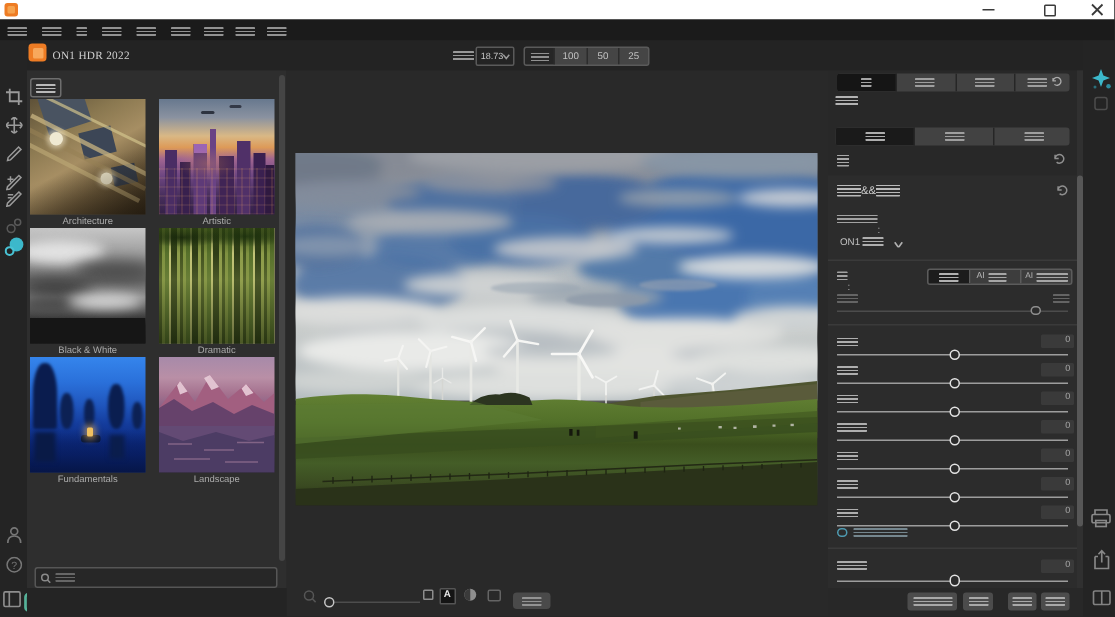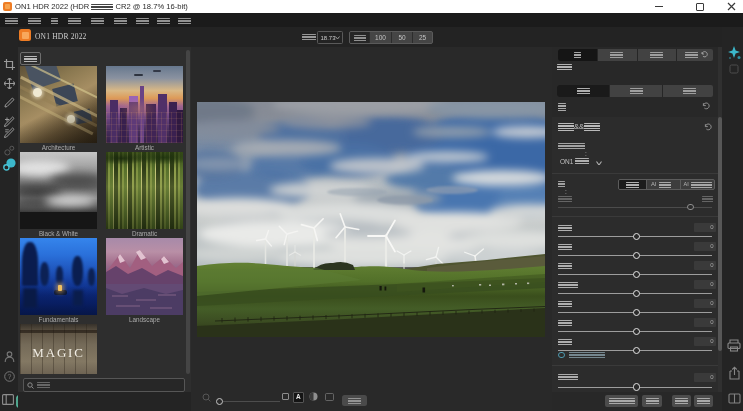--- a/index.html
+++ b/index.html
@@ -6,21 +6,20 @@
 .abs{position:absolute;}
 .z{display:inline-block;vertical-align:top;border-radius:.5px;opacity:.88;
 background:repeating-linear-gradient(180deg,currentColor 0 1.2px,transparent 1.2px 2.35px);}
 </style></head>
 <body>
 <div id="app">
 
 <div class="abs" style="left:0;top:0;width:743px;height:13px;background:#ffffff;"></div>
 <div class="abs" style="left:3px;top:2px;width:9px;height:9px;border-radius:2px;background:#ee7c24;"></div>
 <div class="abs" style="left:5px;top:4px;width:5px;height:5px;border-radius:1px;background:#f6a34e;"></div>
-<div class="abs" style="left:15px;top:2px;height:10px;line-height:10px;font-size:7.6px;color:#2a2a2a;white-space:nowrap;">ON1 HDR 2022 (HDR <span class="z" style="width:22px;height:6px;color:#2a2a2a;position:relative;top:2px;"></span> CR2 @ 18.7% 16-bit)</div>
 <div class="abs" style="left:655px;top:6px;width:8px;height:1.2px;background:#3a3a3a;"></div>
 <div class="abs" style="left:696px;top:3px;width:6px;height:6px;border:1.2px solid #3a3a3a;border-radius:1px;"></div>
 <svg class="abs" style="left:727px;top:2px;" width="9" height="9" viewBox="0 0 9 9">
       <path d="M1 1 L8 8 M8 1 L1 8" stroke="#3a3a3a" stroke-width="1.2"></path>
     </svg>
 
 <div class="abs" style="left:0;top:13px;width:743px;height:14px;background:#1b1b1b;"></div>
 <div class="abs" id="menu" style="left:5px;top:17.5px;color:#a2a2a2;white-space:nowrap;"><span class="z" style="width:13px;height:6.5px;"></span><span class="z" style="width:13px;height:6.5px;margin-left:10px;"></span><span class="z" style="width:6.5px;height:6.5px;margin-left:10px;"></span><span class="z" style="width:13px;height:6.5px;margin-left:10px;"></span><span class="z" style="width:13px;height:6.5px;margin-left:10px;"></span><span class="z" style="width:13px;height:6.5px;margin-left:10px;"></span><span class="z" style="width:13px;height:6.5px;margin-left:9px;"></span><span class="z" style="width:13px;height:6.5px;margin-left:8px;"></span><span class="z" style="width:13px;height:6.5px;margin-left:8px;"></span></div>
 
 <div class="abs" style="left:0;top:27px;width:743px;height:20px;background:#232323;"></div>
@@ -150,25 +149,20 @@
   <path d="M30 14 L34 12 L40 20 L35 22 Z M12 19 L14 16 L19 23 L14 25 Z M55 21 L58 18 L63 24 L58 26 Z" fill="#e8cdd8" opacity=".9"></path>
   <path d="M0 34 L10 28 L22 36 L36 30 L50 38 L62 32 L77 38 V54 H0 Z" fill="#5f3f68" opacity=".9"></path>
   <rect x="0" y="46" width="77" height="31" fill="#4c3c64"></rect>
   <path d="M0 46 H77 V52 L60 56 L38 50 L16 56 L0 50 Z" fill="#7a5784" opacity=".5"></path>
   <g stroke="#b88aa8" stroke-width="1" opacity=".5">
           <path d="M6 58 h16 M30 62 h20 M52 57 h18 M10 68 h24 M44 70 h22"></path>
         </g>
  </svg>
 </div>
 
-<div class="abs" style="left:20px;top:324px;width:77px;height:68px;background:linear-gradient(180deg,#37322b 0%,#5f5444 12%,#746a58 30%,#837863 55%,#675d4e 80%,#4e4336 100%);overflow:hidden;">
- <div class="abs" style="left:0;top:0;width:77px;height:68px;background:repeating-linear-gradient(90deg,rgba(40,32,22,.35) 0 1.2px,transparent 1.2px 11px);"></div>
- <div class="abs" style="left:0;top:6px;width:77px;height:3px;background:rgba(30,24,16,.6);"></div>
- <div class="abs" style="left:0;top:0;width:77px;height:68px;font-family:'Liberation Serif',serif;font-size:13px;letter-spacing:1.8px;color:#f1ede4;text-align:center;line-height:57px;">MAGIC</div>
-</div>
 
 <div class="abs" style="left:20px;top:144px;width:77px;text-align:center;font-size:6.3px;color:#ababab;">Architecture</div>
 <div class="abs" style="left:106px;top:144px;width:77px;text-align:center;font-size:6.3px;color:#ababab;">Artistic</div>
 <div class="abs" style="left:20px;top:230px;width:77px;text-align:center;font-size:6.3px;color:#ababab;">Black &amp; White</div>
 <div class="abs" style="left:106px;top:230px;width:77px;text-align:center;font-size:6.3px;color:#ababab;">Dramatic</div>
 <div class="abs" style="left:20px;top:316px;width:77px;text-align:center;font-size:6.3px;color:#ababab;">Fundamentals</div>
 <div class="abs" style="left:106px;top:316px;width:77px;text-align:center;font-size:6.3px;color:#ababab;">Landscape</div>
 
 <div class="abs" style="left:18px;top:374px;width:173px;height:18px;background:#2e2e2e;"></div>
 <div class="abs" style="left:23px;top:378px;width:160px;height:12px;border:1px solid #565656;border-radius:2px;background:#272727;">

